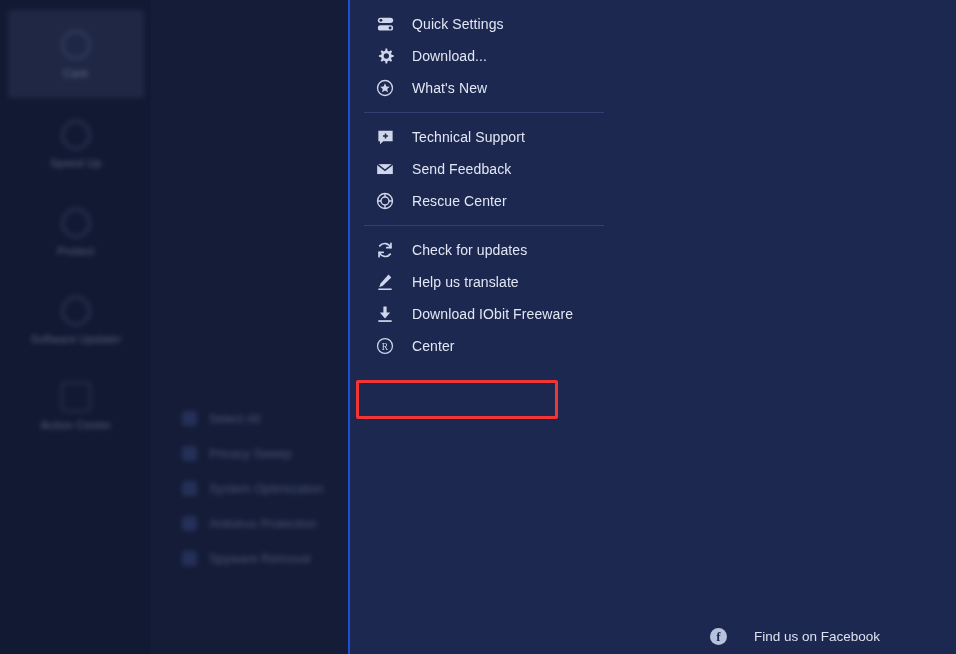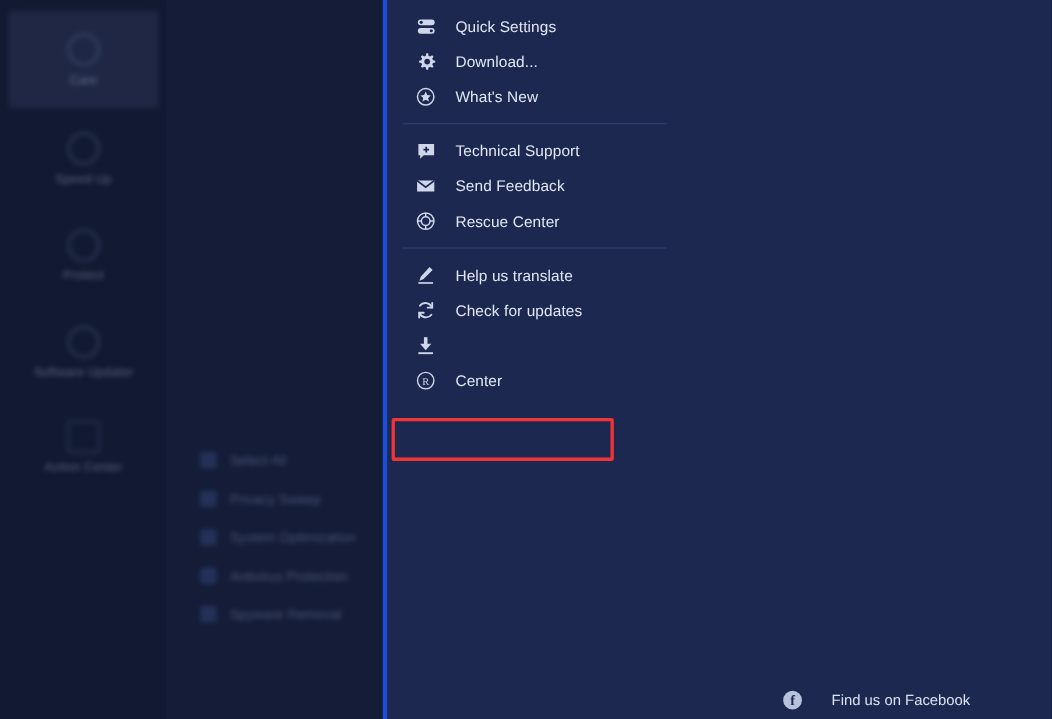--- a/index.html
+++ b/index.html
@@ -58,21 +58,21 @@
     width: 15px; height: 15px; border-radius: 3px;
     background: #3b4d86;
   }
   .mid-lbl { font-size: 12.5px; color: #8e9cc4; white-space: nowrap; }
 
   
   .panel {
     position: absolute; left: 348px; top: 0;
     width: 608px; height: 654px;
     background: #1d2851;
-    border-left: 4px solid #1d4ed8;
+    border-left: 2px solid #1d4ed8;
   }
 
   .menu { position: absolute; left: 12px; top: 8px; width: 258px; }
 
   .menu-item {
     position: relative;
     height: 32px;
     display: flex; align-items: center;
     padding-left: 12px;
     cursor: default;
@@ -246,48 +246,49 @@
             <path d="M10 1.7v3.9M10 14.4v3.9M1.7 10h3.9M14.4 10h3.9"></path>
           </svg>
         </span>
         <span class="mi-label">Rescue Center</span>
       </div>
 
       <div class="menu-sep"></div>
 
       <div class="menu-item">
         <span class="mi-ico">
-          <svg width="18" height="18" viewBox="0 0 20 20" fill="currentColor">
-            <path d="M13.9 1.8 17 4.9 7.6 14.3 3.6 15.7 5 11.7Z"></path>
-            <rect x="2.6" y="17.2" width="14.8" height="1.7"></rect>
-          </svg>
-        </span>
-        <span class="mi-label">Help us translate</span>
-      </div>
-
-      <div class="menu-item">
-        <span class="mi-ico">
           <svg width="18" height="18" viewBox="0 0 20 20" fill="none" stroke="currentColor" stroke-width="1.9" stroke-linecap="round">
             <path d="M16.2 7.3A7 7 0 0 0 4.2 5.4"></path>
             <path d="M3.8 12.7a7 7 0 0 0 12 1.9"></path>
             <path d="M16.6 2.6v4.8h-4.6"></path>
             <path d="M3.4 17.4v-4.8h4.6"></path>
           </svg>
         </span>
         <span class="mi-label">Check for updates</span>
       </div>
 
       <div class="menu-item">
         <span class="mi-ico">
           <svg width="18" height="18" viewBox="0 0 20 20" fill="currentColor">
+            <path d="M13.9 1.8 17 4.9 7.6 14.3 3.6 15.7 5 11.7Z"></path>
+            <rect x="2.6" y="17.2" width="14.8" height="1.7"></rect>
+          </svg>
+        </span>
+        <span class="mi-label">Help us translate</span>
+      </div>
+
+      <div class="menu-item">
+        <span class="mi-ico">
+          <svg width="18" height="18" viewBox="0 0 20 20" fill="currentColor">
             <rect x="8.2" y="1.7" width="3.6" height="8"></rect>
             <path d="M4.3 8.3h11.4L10 15Z"></path>
             <rect x="2.6" y="16.9" width="14.8" height="1.9"></rect>
           </svg>
         </span>
+        <span class="mi-label">Download IObit Freeware</span>
       </div>
 
       <div class="menu-item">
         <span class="mi-ico">
           <svg width="18" height="18" viewBox="0 0 20 20" fill="none" stroke="currentColor" stroke-width="1.4">
             <circle cx="10" cy="10" r="8.3"></circle>
             <text x="10" y="14.3" font-size="10.5" font-family="Liberation Serif, serif" fill="currentColor" stroke="none" text-anchor="middle">R</text>
           </svg>
         </span>
         <span class="mi-label">Center</span>

